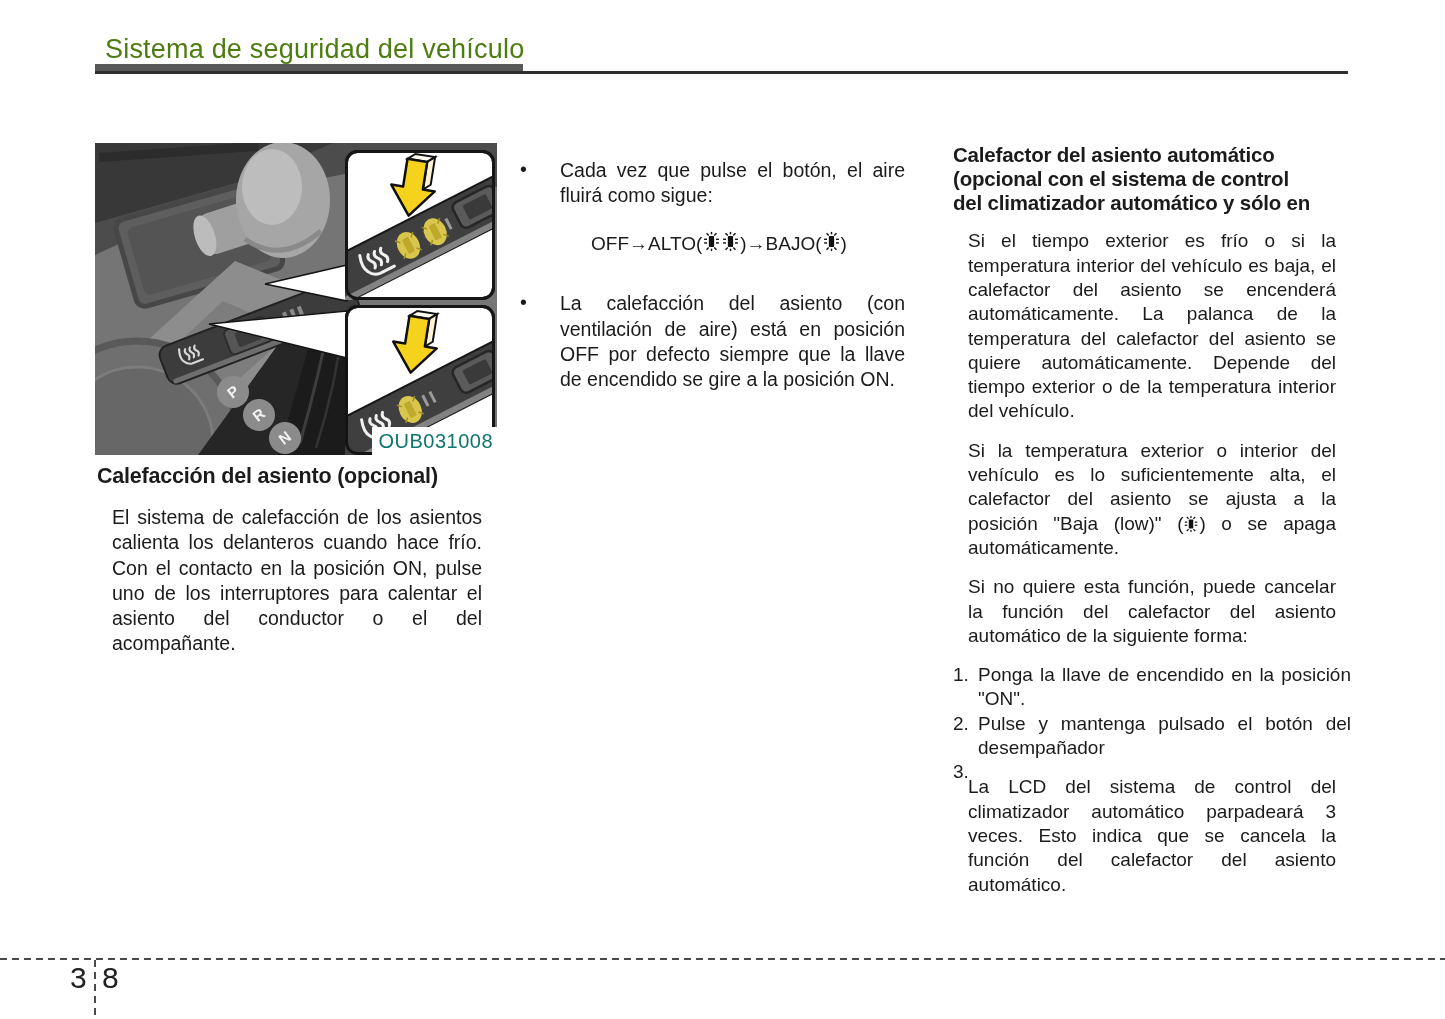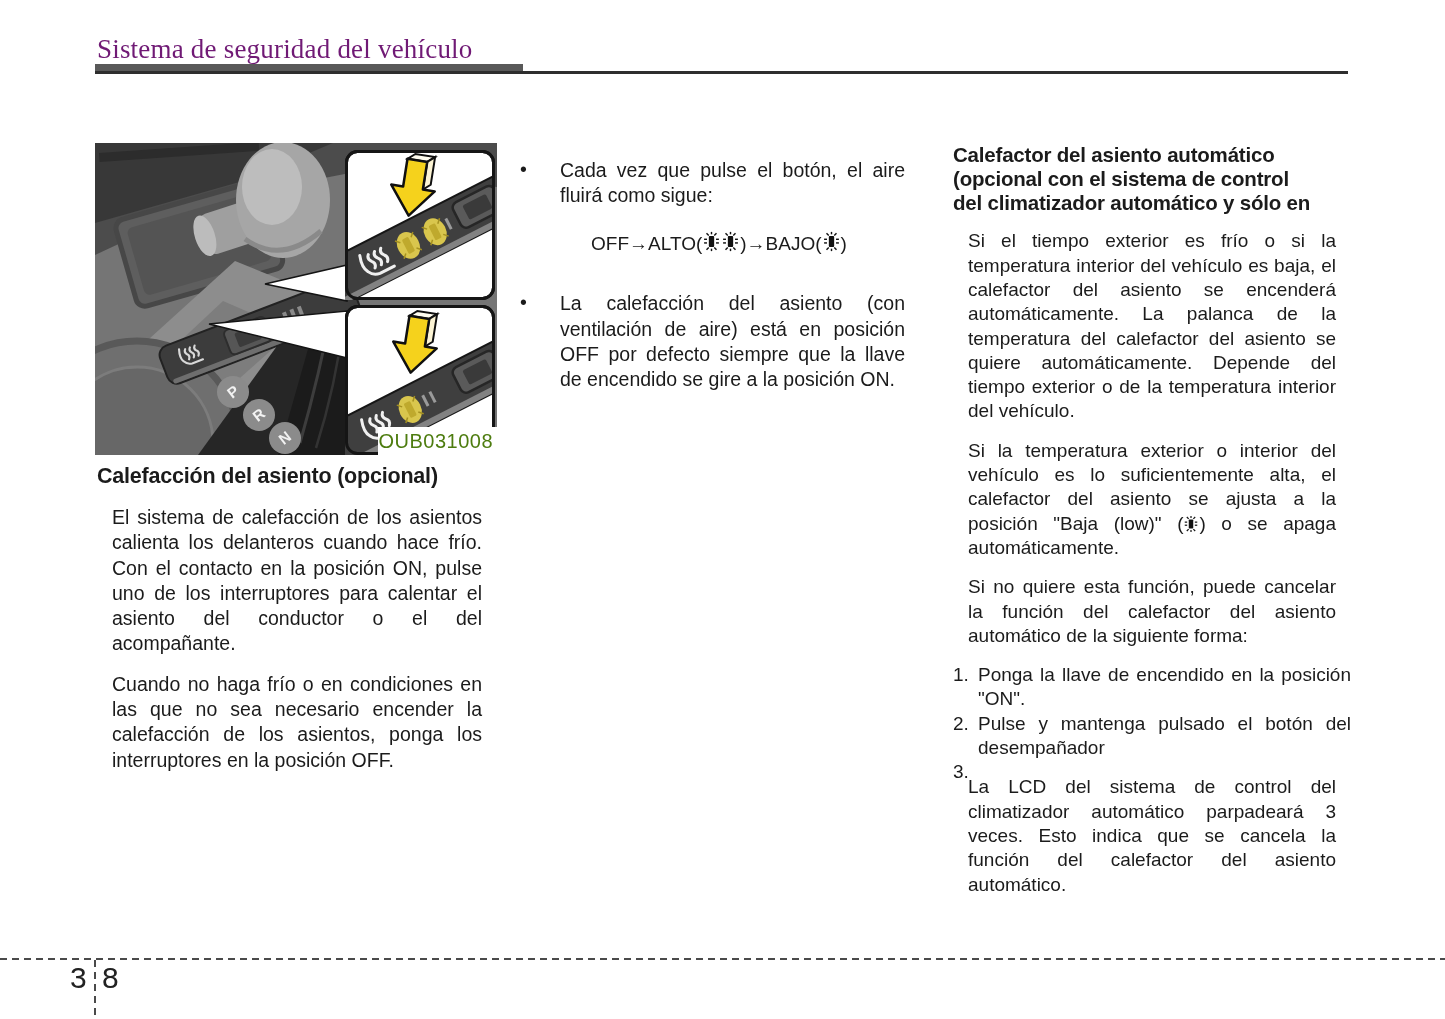--- a/index.html
+++ b/index.html
@@ -2,40 +2,40 @@
 <html><head>
 <meta charset="utf-8">
 <style>
   html,body{margin:0;padding:0;}
   body{
     width:1445px;height:1019px;position:relative;background:#ffffff;
     font-family:"Liberation Sans",sans-serif;color:#1b1b1b;overflow:hidden;
   }
   
   .hdr-title{
-    position:absolute;left:97px;top:34px;
-    font-family:Liberation Serif, serif;font-size:27px;color:#701a75;
+    position:absolute;left:105px;top:34px;
+    font-family:Liberation Sans, sans-serif;font-size:27px;color:#4d7c0f;
     letter-spacing:.2px;white-space:nowrap;
   }
   .hdr-bar{position:absolute;left:95px;top:64px;width:428px;height:9px;background:#595959;}
   .hdr-rule{position:absolute;left:95px;top:71px;width:1253px;height:2.5px;background:#2e2e2e;}
 
   
   .col{position:absolute;top:143px;font-size:19.5px;line-height:25.3px;}
   #col-left{left:97px;width:400px;}
   #col-mid{left:518px;width:402px;}
   #col-right{left:953px;width:398px;font-size:19px;line-height:24.3px;}
 
   p{margin:15px;text-align:justify;}
 
   
   .figure-wrap{position:relative;width:402px;height:312px;margin-left:-2px;}
   .figure-caption{
     position:absolute;right:0;bottom:0;background:#ffffff;
-    font-size:20px;line-height:28px;padding:0 4px 0 0;color:#4d7c0f;
+    font-size:20px;line-height:28px;padding:0 4px 0 6px;color:#0f766e;
     letter-spacing:.5px;
   }
   .left-heading{
     font-size:21.5px;font-weight:bold;line-height:27px;margin:8px 0 3px 0;
     letter-spacing:-.2px;white-space:nowrap;
   }
 
   
   .bullet-item{position:relative;padding-left:27px;margin:0;}
   .bullet-item .bullet{position:absolute;left:2px;top:-1px;}
@@ -185,21 +185,20 @@
         </g>
         <use href="#arrow3d" transform="translate(46,12) rotate(9 24 28)"></use>
         <rect x="1.5" y="1.5" width="147" height="147" rx="11" fill="none" stroke="#151515" stroke-width="3"></rect>
       </svg>
     </svg>
     <div class="figure-caption">OUB031008</div>
   </div>
 
   <div class="left-heading">Calefacción del asiento (opcional)</div>
   <p>El sistema de calefacción de los asientos calienta los delanteros cuando hace frío. Con el contacto en la posición ON, pulse uno de los interruptores para calentar el asiento del conductor o el del acompañante.</p>
-  <p>Cuando no haga frío o en condiciones en las que no sea necesario encender la calefacción de los asientos, ponga los interruptores en la posición OFF.</p>
 </div>
 
 <div class="col" id="col-mid">
   <div class="bullet-item">
     <span class="bullet">•</span>
     <p>Cada vez que pulse el botón, el aire fluirá como sigue:</p>
   </div>
 
   <div class="sequence">
     <span class="seg">OFF→ALTO(</span><svg class="ind-icon" width="17" height="21" viewBox="0 0 15 19">

